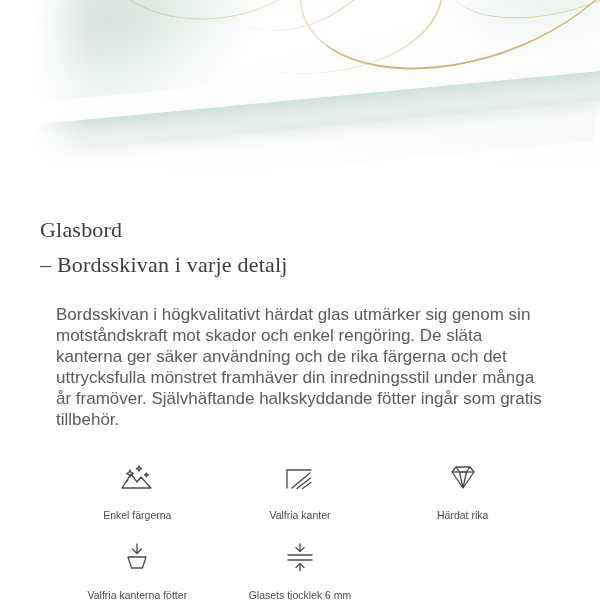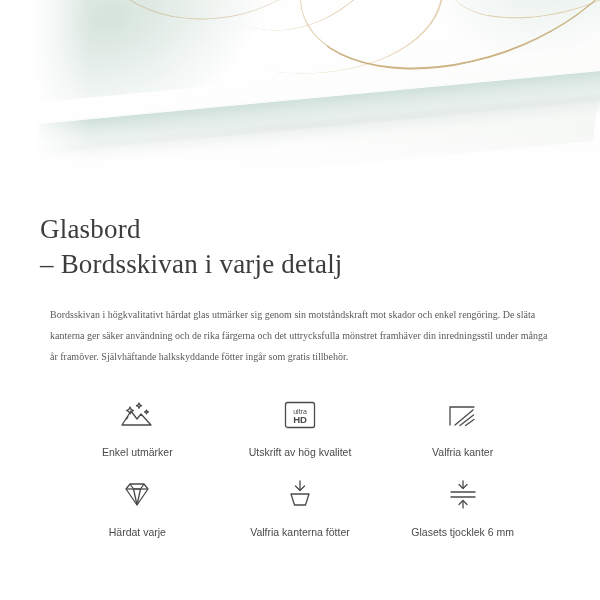--- a/index.html
+++ b/index.html
@@ -136,36 +136,36 @@
     left: 0; top: 0; width: 90px; height: 196px;
     background: linear-gradient(90deg, #ffffff 35%, rgba(255,255,255,0) 100%);
   }
 
   
   .content {
     padding: 16px 40px 0 40px;
   }
   .headline {
     font-family: "Liberation Serif", serif;
-    font-size: 27px;
+    font-size: 22px;
     line-height: 35px;
     color: #3c3c3c;
     font-weight: 400;
     margin: 0 0 22px 0;
     letter-spacing: 0.2px;
   }
   .headline .line2 {
     display: block;
   }
   .body-copy {
-    font-family: Liberation Serif, serif;
-    font-size: 10px;
+    font-family: Liberation Sans, sans-serif;
+    font-size: 17px;
     line-height: 21px;
     color: #5a5a5a;
-    margin: 10px;
+    margin: 16px;
     max-width: 530px;
   }
 
   
   .features {
     margin-top: 26px;
     display: grid;
     grid-template-columns: repeat(3, 1fr);
     grid-row-gap: 14px;
     padding: 0 16px;
@@ -228,33 +228,23 @@
       <div class="feature">
         <span class="feature-icon">
           <svg width="40" height="34" viewBox="0 0 40 34" fill="none" stroke="#4a4a4a" stroke-width="1.3" stroke-linecap="round" stroke-linejoin="round">
             <path d="M5 27 L14 13 L20 21 L24 16 L34 27 Z"></path>
             <path d="M9.5 21 l1.4 -2.2"></path>
             <path d="M13 9 l1.1 2.4 2.4 1.1 -2.4 1.1 -1.1 2.4 -1.1 -2.4 -2.4 -1.1 2.4 -1.1 Z"></path>
             <path d="M22 5 l0.8 1.8 1.8 0.8 -1.8 0.8 -0.8 1.8 -0.8 -1.8 -1.8 -0.8 1.8 -0.8 Z"></path>
             <path d="M29.5 12 l0.6 1.3 1.3 0.6 -1.3 0.6 -0.6 1.3 -0.6 -1.3 -1.3 -0.6 1.3 -0.6 Z"></path>
           </svg>
         </span>
-        <span class="feature-label">Enkel utmärker</span>
-      </div>
-
-      <div class="feature">
-        <span class="feature-icon">
-          <svg width="34" height="34" viewBox="0 0 34 34" fill="none">
-            <rect x="2.5" y="4.5" width="29" height="25" rx="2" stroke="#4a4a4a" stroke-width="1.3"></rect>
-            <text x="17" y="15.5" text-anchor="middle" font-family="Liberation Sans, sans-serif" font-size="7" fill="#4a4a4a">ultra</text>
-            <text x="17" y="25" text-anchor="middle" font-family="Liberation Sans, sans-serif" font-size="9.5" font-weight="bold" fill="#4a4a4a">HD</text>
-          </svg>
-        </span>
-        <span class="feature-label">Utskrift av hög kvalitet</span>
-      </div>
+        <span class="feature-label">Enkel färgerna</span>
+      </div>
+
 
       <div class="feature">
         <span class="feature-icon">
           <svg width="34" height="32" viewBox="0 0 34 32" fill="none" stroke="#4a4a4a" stroke-width="1.3" stroke-linecap="round">
             <path d="M4 26 L4 8 L28 8"></path>
             <path d="M9 26 L27 11"></path>
             <path d="M14 26.5 L27.5 16"></path>
             <path d="M19.5 26.5 L28 20.5"></path>
           </svg>
         </span>
@@ -264,21 +254,21 @@
       <div class="feature">
         <span class="feature-icon">
           <svg width="36" height="32" viewBox="0 0 36 32" fill="none" stroke="#4a4a4a" stroke-width="1.3" stroke-linejoin="round">
             <path d="M7 10 L11 5 L25 5 L29 10 L18 26 Z"></path>
             <path d="M7 10 L29 10"></path>
             <path d="M11 5 L14.5 10 L18 26"></path>
             <path d="M25 5 L21.5 10 L18 26"></path>
             <path d="M14.5 10 L21.5 10"></path>
           </svg>
         </span>
-        <span class="feature-label">Härdat varje</span>
+        <span class="feature-label">Härdat rika</span>
       </div>
 
       <div class="feature">
         <span class="feature-icon">
           <svg width="34" height="34" viewBox="0 0 34 34" fill="none" stroke="#4a4a4a" stroke-width="1.3" stroke-linejoin="round" stroke-linecap="round">
             <path d="M17 3 L17 12"></path>
             <path d="M12.5 8 L17 12.5 L21.5 8"></path>
             <path d="M8 16 L26 16 L22.5 27 L11.5 27 Z"></path>
           </svg>
         </span>

